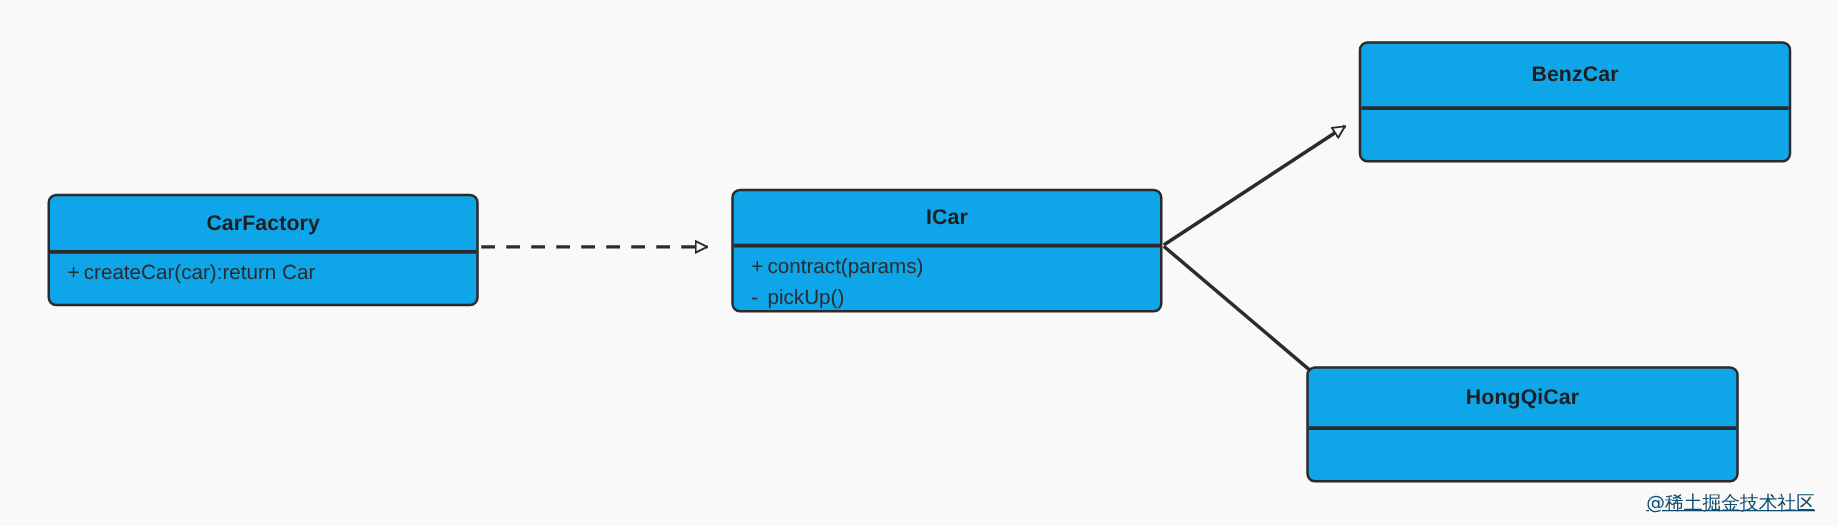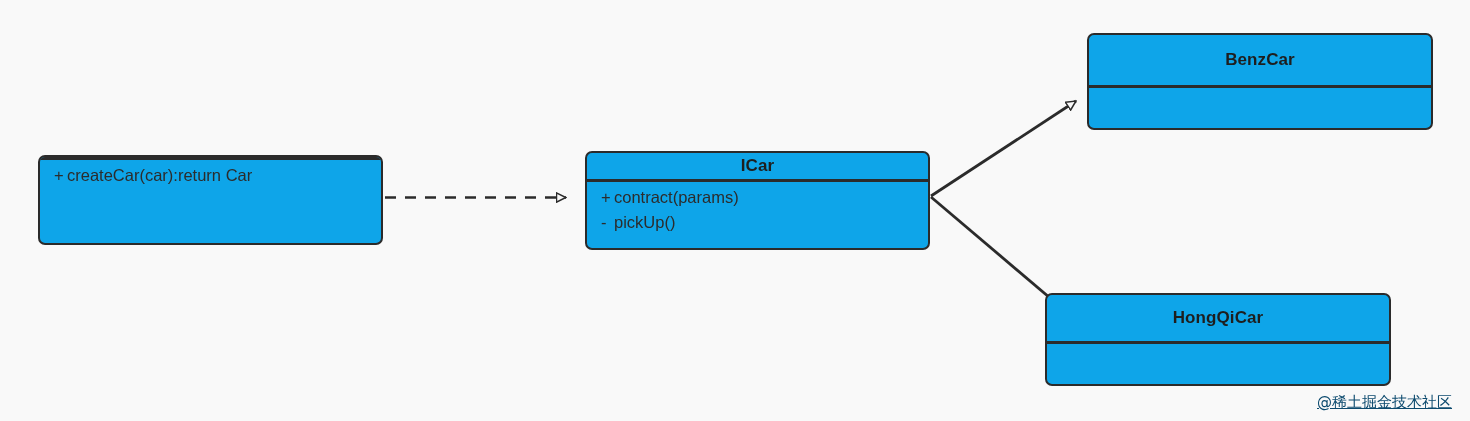--- a/index.html
+++ b/index.html
@@ -70,21 +70,21 @@
     min-width: 13px;
     color: #2c2c2c;
   }
 
   
   #box-carfactory { left: 38px;   top: 155px; width: 345px; height: 90px; }
   #box-carfactory .uml-title { height: 43px; }
   #box-carfactory .uml-body  { height: 41.5px; }
 
   #box-icar { left: 585px; top: 151px; width: 345px; height: 99px; }
-  #box-icar .uml-title { height: 26px; }
+  #box-icar .uml-title { height: 42px; }
   #box-icar .uml-body  { height: 43px; }
 
   #box-benzcar { left: 1087px; top: 33px; width: 346px; height: 97px; }
   #box-benzcar .uml-title { height: 50px; }
   #box-benzcar .uml-body  { height: 42px; }
 
   #box-hongqicar { left: 1045px; top: 293px; width: 346px; height: 93px; }
   #box-hongqicar .uml-title { height: 46px; }
   #box-hongqicar .uml-body  { height: 42px; }
 
@@ -122,20 +122,21 @@
       <line x1="931" y1="196" x2="1076" y2="101" stroke="#2b2b2b" stroke-width="2.8" marker-end="url(#hollow-tri)"></line>
     </g>
 
      HongQiCar (generalization) --&gt;
     <g>
       <line x1="931" y1="197" x2="1076" y2="320" stroke="#2b2b2b" stroke-width="2.8" marker-end="url(#hollow-tri)"></line>
     </g>
   </svg>
 
   <div class="uml-class" id="box-carfactory">
+    <div class="uml-title">CarFactory</div>
     <div class="uml-divider"></div>
     <div class="uml-body">
       <div class="uml-member">
         <span class="vis">+</span><span>createCar(car):return Car</span>
       </div>
     </div>
   </div>
 
   <div class="uml-class" id="box-icar">
     <div class="uml-title">ICar</div>

